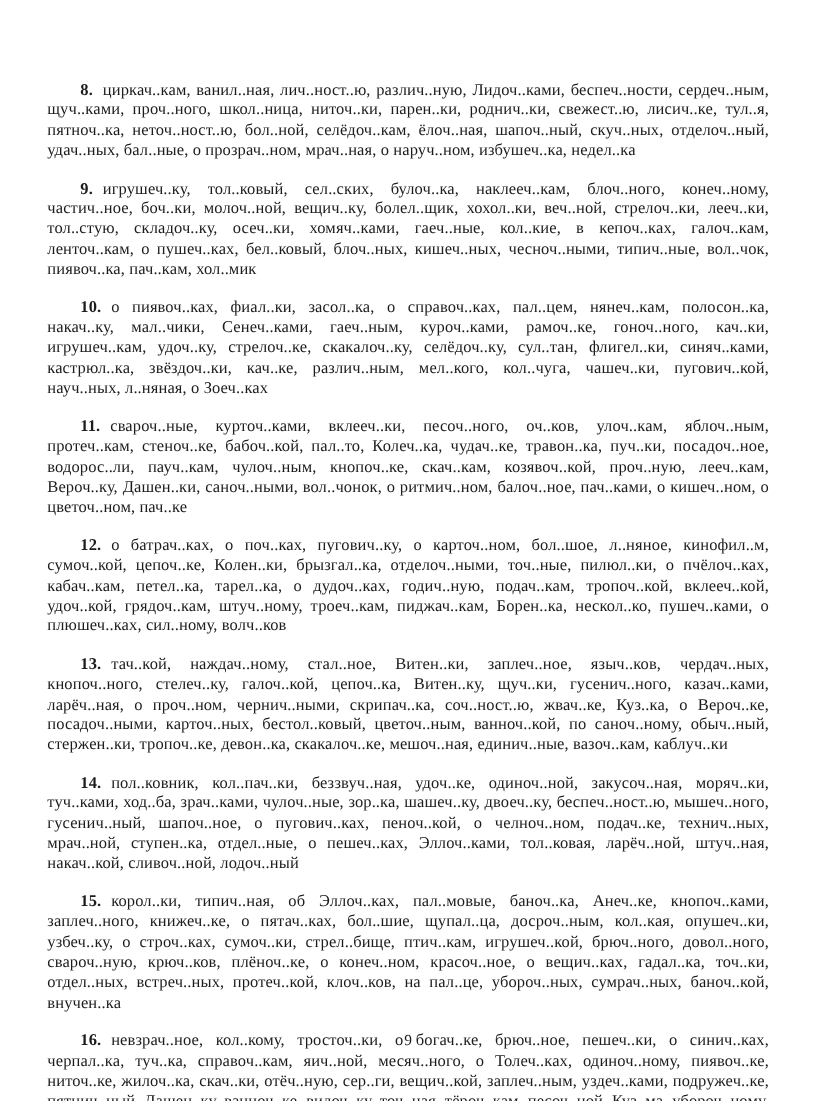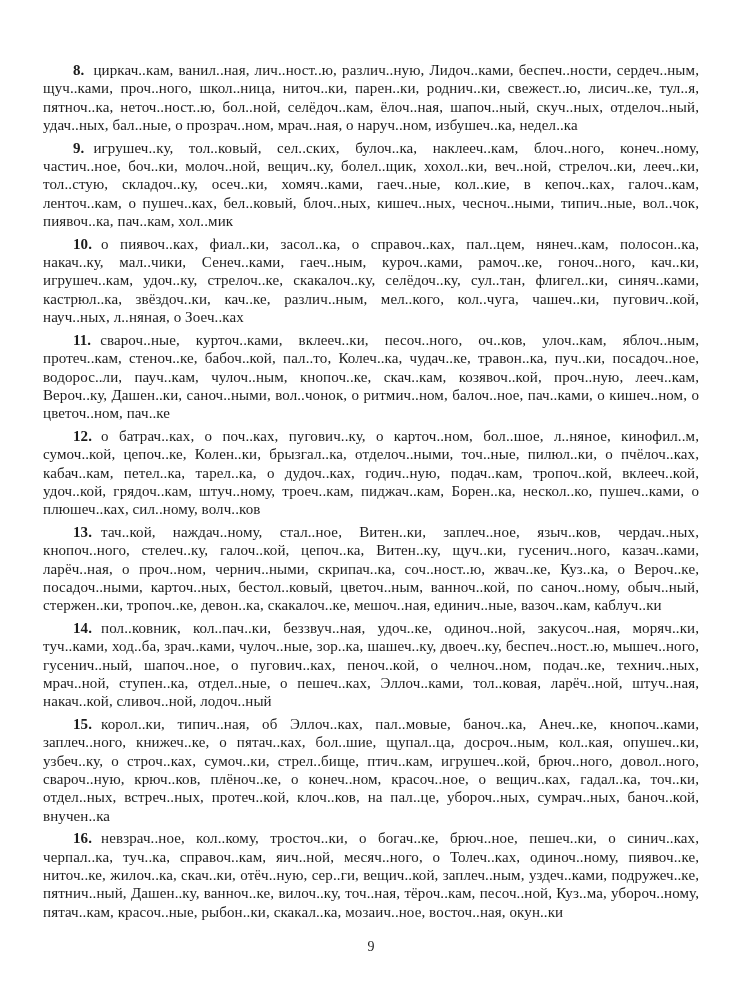--- a/index.html
+++ b/index.html
@@ -18,21 +18,21 @@
     color: #1c1c1c;
     overflow: hidden;
   }
   .content {
     position: absolute;
     top: 57px;
     left: 43px;
     right: 43px;
   }
   .item {
-    margin: 4px 0 1px 0;
+    margin: 16px 0 1px 0;
     padding: 0;
     font-size: 15px;
     line-height: 18.4px;
     text-align: justify;
     text-indent: 30px;
     letter-spacing: 0.1px;
   }
   .item .num {
     font-weight: bold;
     margin-right: 9px;

